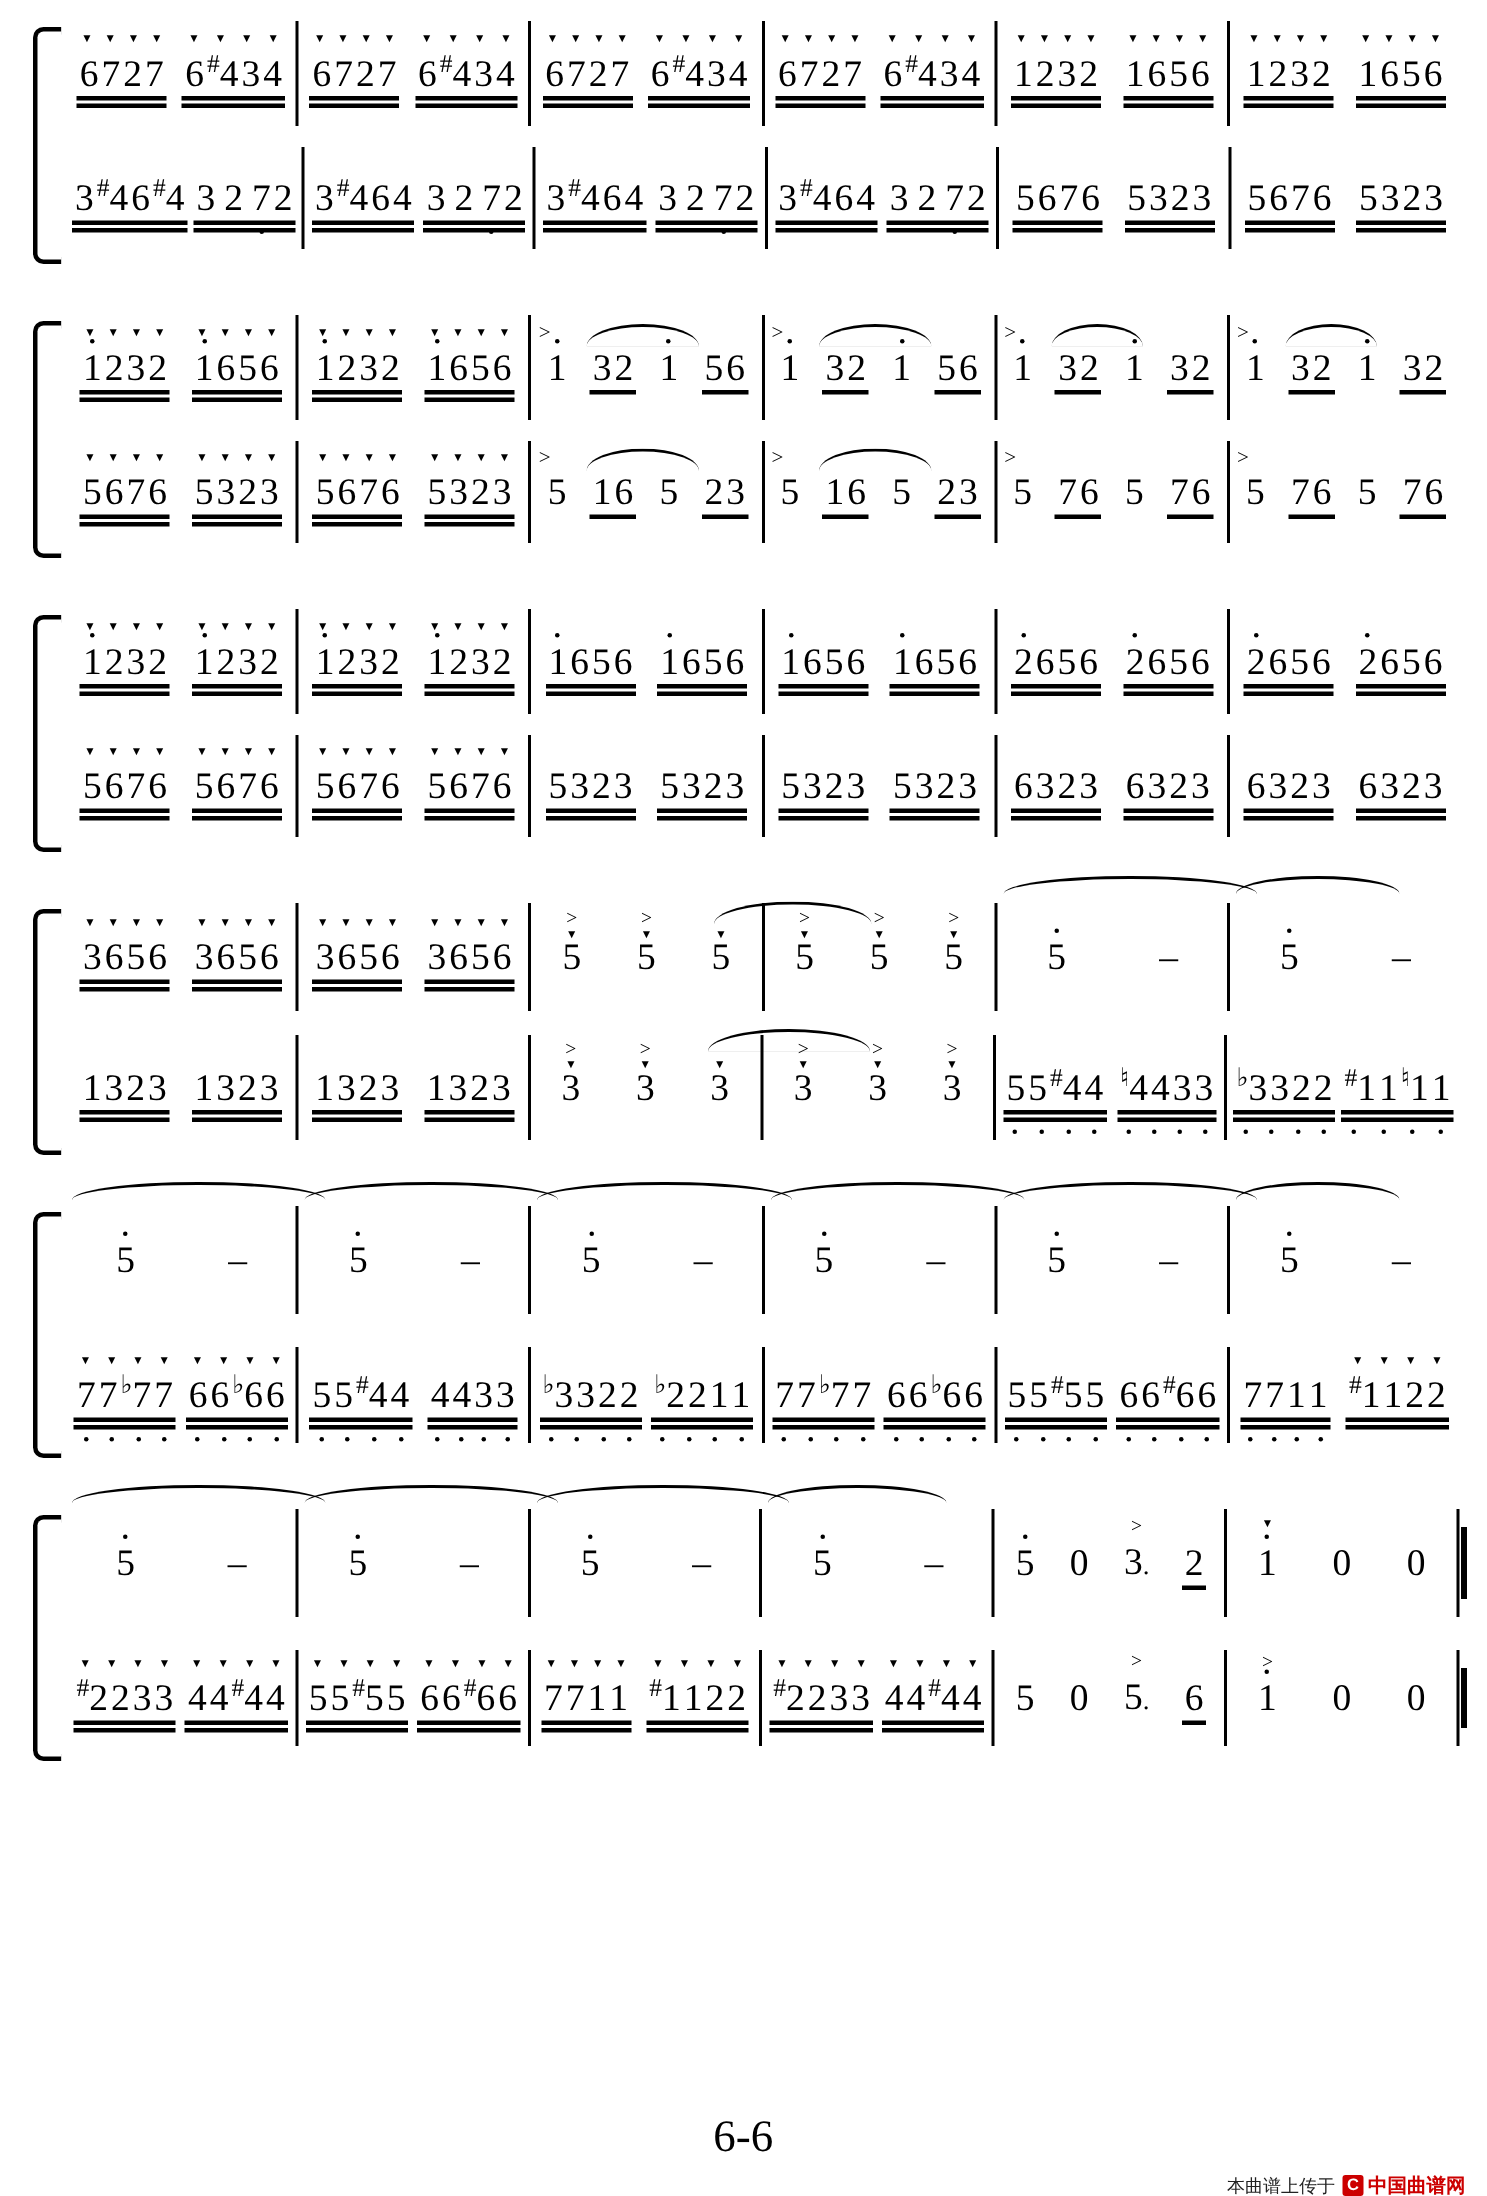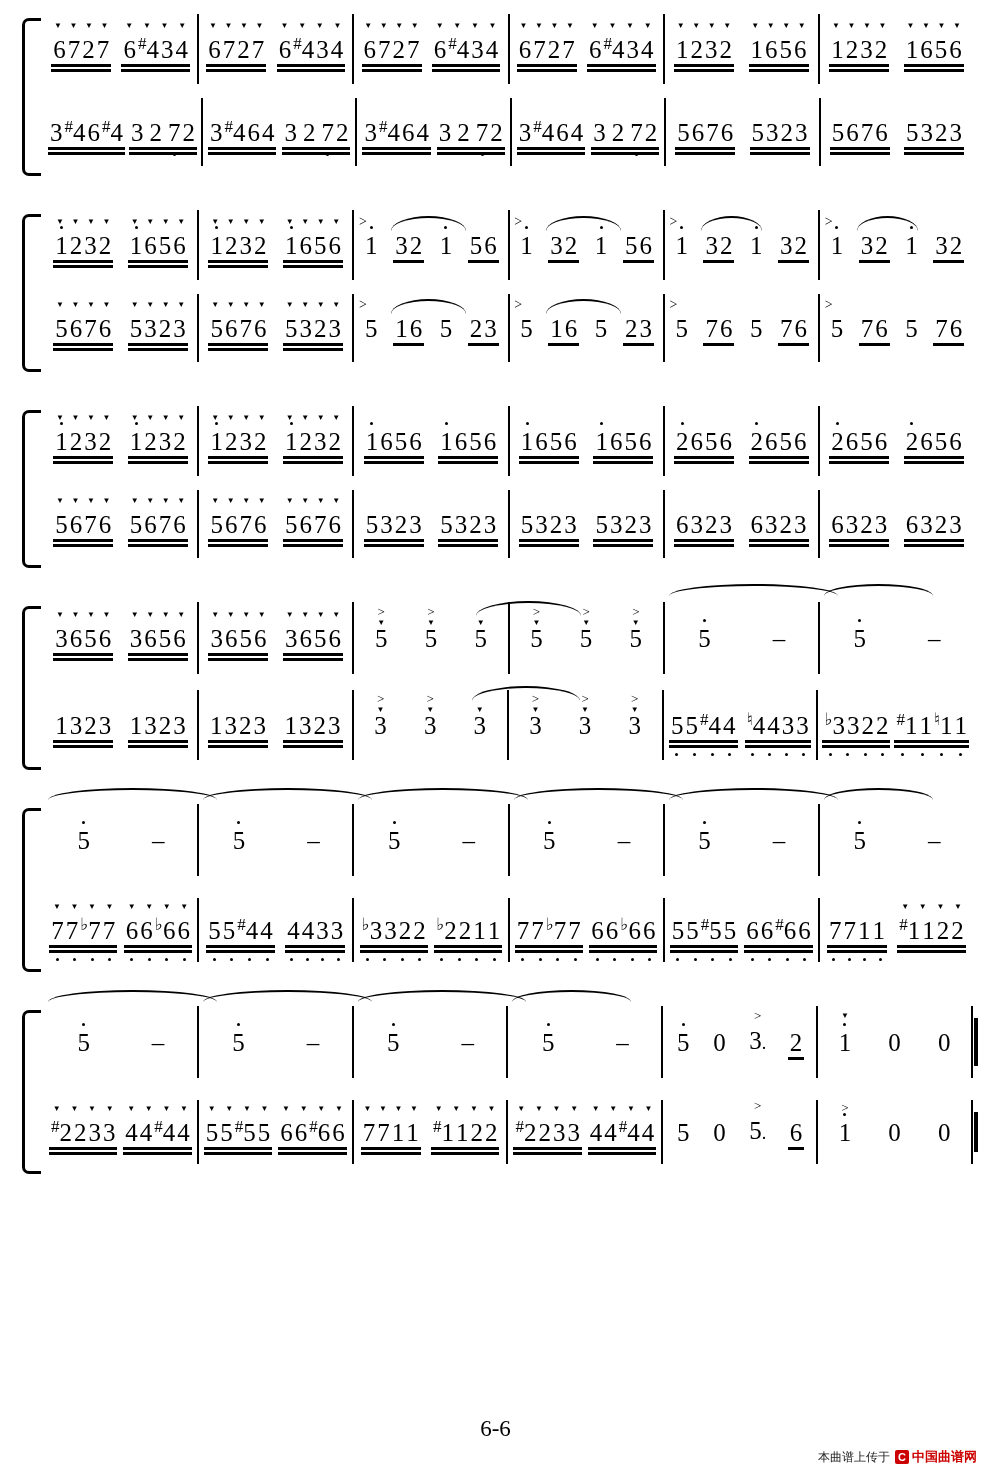--- a/index.html
+++ b/index.html
@@ -62,21 +62,21 @@
   
   .slur{position:absolute;border-top:2px solid #000;border-radius:50%/100% 100% 0 0;height:13px;}
   .tie-top{position:absolute;border-top:2px solid #000;border-radius:50%/100% 100% 0 0;height:10px;}
 
   
   .dash{font-size:25px;line-height:27px;}
 
   .spacer{height:44px;}
 
   
-  .pagenum{position:absolute;left:0;right:0;bottom:36px;text-align:center;font-size:23px;font-family:"Liberation Serif",serif;}
+  .pagenum{position:absolute;left:0;right:0;bottom:36px;text-align:center;font-size:30px;font-family:"Liberation Serif",serif;}
   .credit{position:absolute;right:14px;bottom:12px;display:flex;align-items:center;gap:5px;font-size:12px;color:#222;font-family:"Liberation Sans",sans-serif;}
   .credit .logo{display:inline-flex;align-items:center;gap:3px;}
   .credit .cbox{background:#c00;color:#fff;font-weight:bold;font-size:11px;padding:1px 3px;border-radius:2px;}
   .credit .cn{color:#c00;font-weight:bold;font-size:13px;font-family:"DejaVu Sans",sans-serif;}
 </style>
 </head>
 <body>
 
 <div class="page">
 

